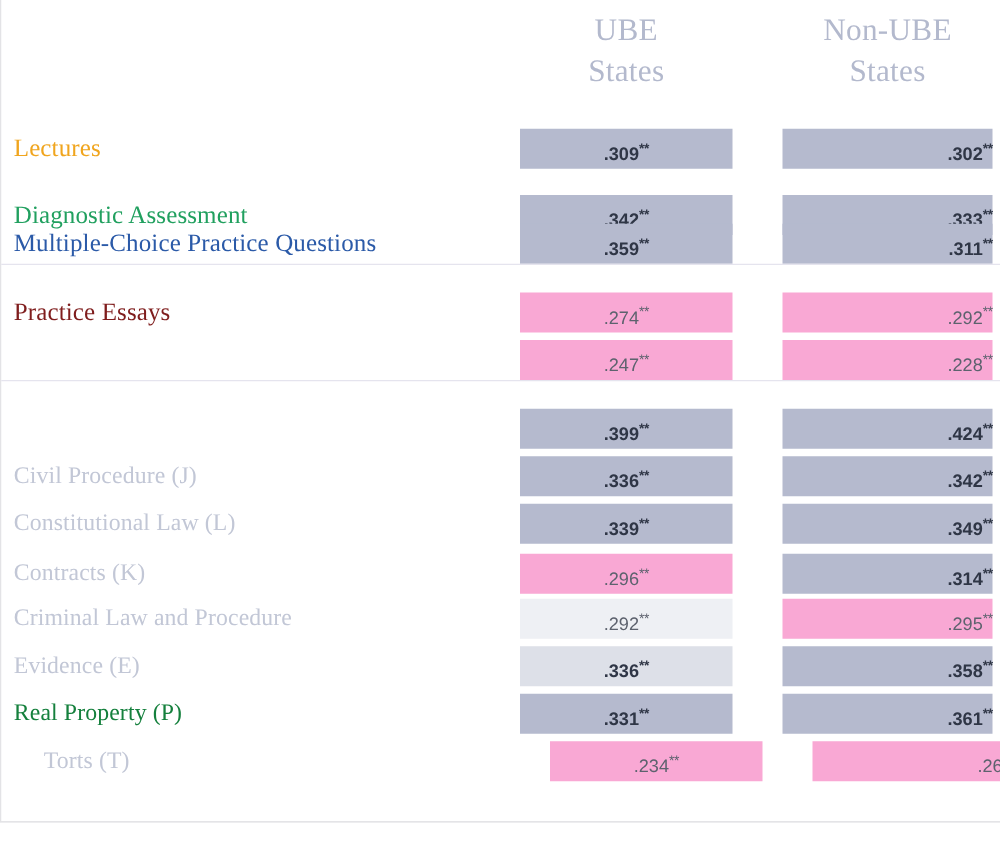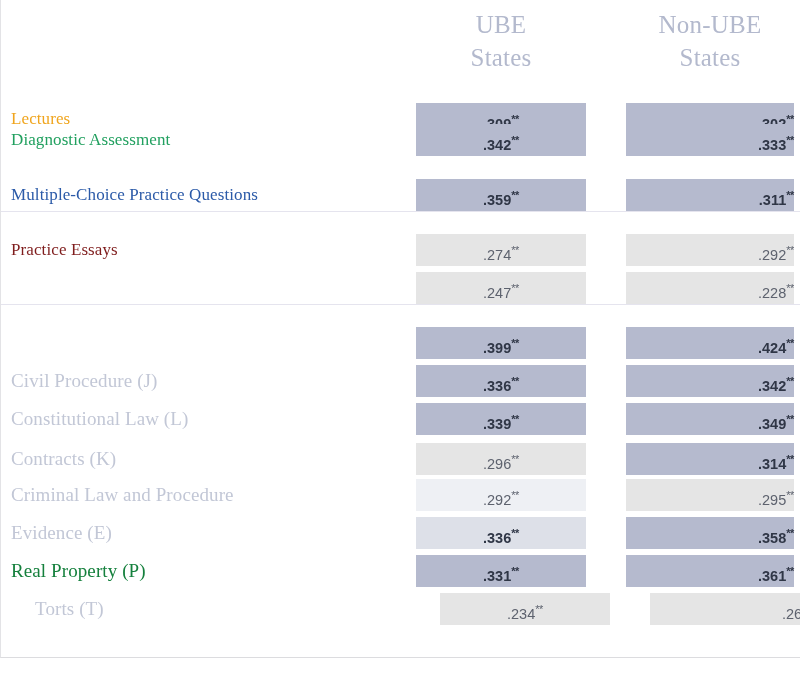--- a/index.html
+++ b/index.html
@@ -53,21 +53,21 @@
     width: 800px;
     height: 32px;
   }
   .row-label {
     position: absolute;
     left: 10px;
     top: 0;
     height: 32px;
     line-height: 32px;
     font-family: "Liberation Serif", "DejaVu Serif", serif;
-    font-size: 17px;
+    font-size: 20px;
     white-space: nowrap;
     letter-spacing: 0.1px;
   }
   .row-label.sub {
     font-size: 19px;
     color: #c2c7d6;
   }
 
   .cell {
     position: absolute;
@@ -86,21 +86,21 @@
   .cell .stars {
     font-size: 11px;
     vertical-align: super;
     letter-spacing: -0.4px;
   }
 
   
   .lv4 { background: #b5bace; font-weight: bold; color: #2f3646; }
   .lv2 { background: #dde0e8; font-weight: bold; color: #2f3646; }
   .lv1 { background: #eef0f4; font-weight: normal; color: #5d626e; }
-  .lv0 { background: #e5e5e5; font-weight: normal; color: #5d626e; }
+  .lv0 { background: #f9a8d4; font-weight: normal; color: #5d626e; }
 
   
   .divider {
     position: absolute;
     left: 0;
     width: 800px;
     height: 1px;
     background: #e5e4ee;
   }
 </style>
@@ -119,21 +119,21 @@
       <span class="l2">States</span>
     </div>
   </div>
 
   <div id="rows-container">
       <div class="row" style="top: 103px;">
         <div class="row-label" style="color: rgb(240, 165, 30);">Lectures</div>
         <div class="cell ube lv4"><span>.309</span><span class="stars">**</span></div>
         <div class="cell nonube lv4"><span>.302</span><span class="stars">**</span></div>
       </div>
-      <div class="row" style="top: 124px;">
+      <div class="row" style="top: 156px;">
         <div class="row-label" style="color: rgb(33, 160, 95);">Diagnostic Assessment</div>
         <div class="cell ube lv4"><span>.342</span><span class="stars">**</span></div>
         <div class="cell nonube lv4"><span>.333</span><span class="stars">**</span></div>
       </div>
       <div class="row" style="top: 179px;">
         <div class="row-label" style="color: rgb(43, 90, 168);">Multiple-Choice Practice Questions</div>
         <div class="cell ube lv4"><span>.359</span><span class="stars">**</span></div>
         <div class="cell nonube lv4"><span>.311</span><span class="stars">**</span></div>
       </div>
       <div class="divider" style="top: 211px;"></div>

